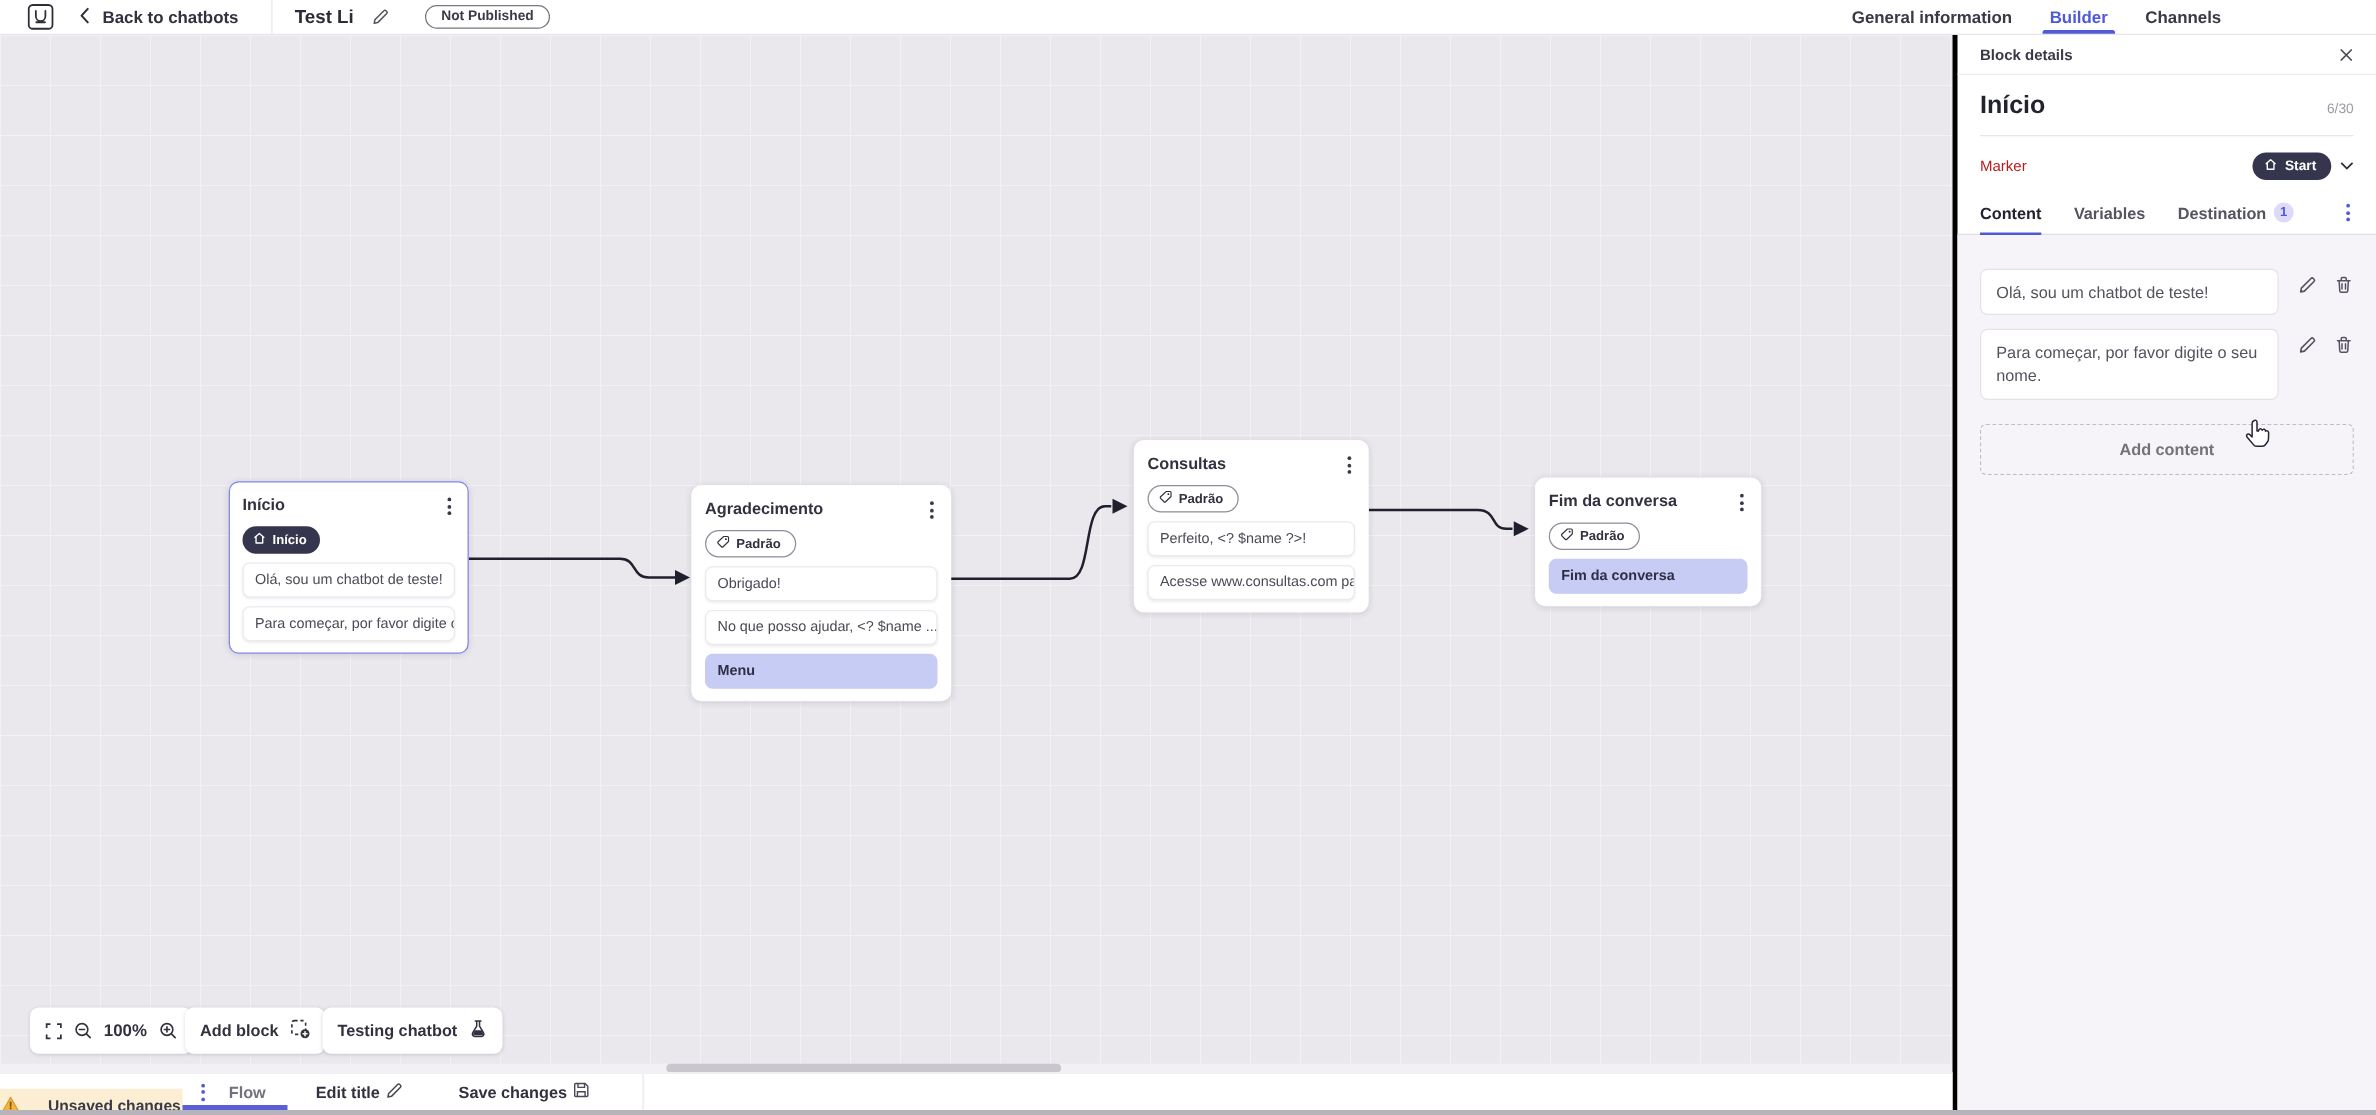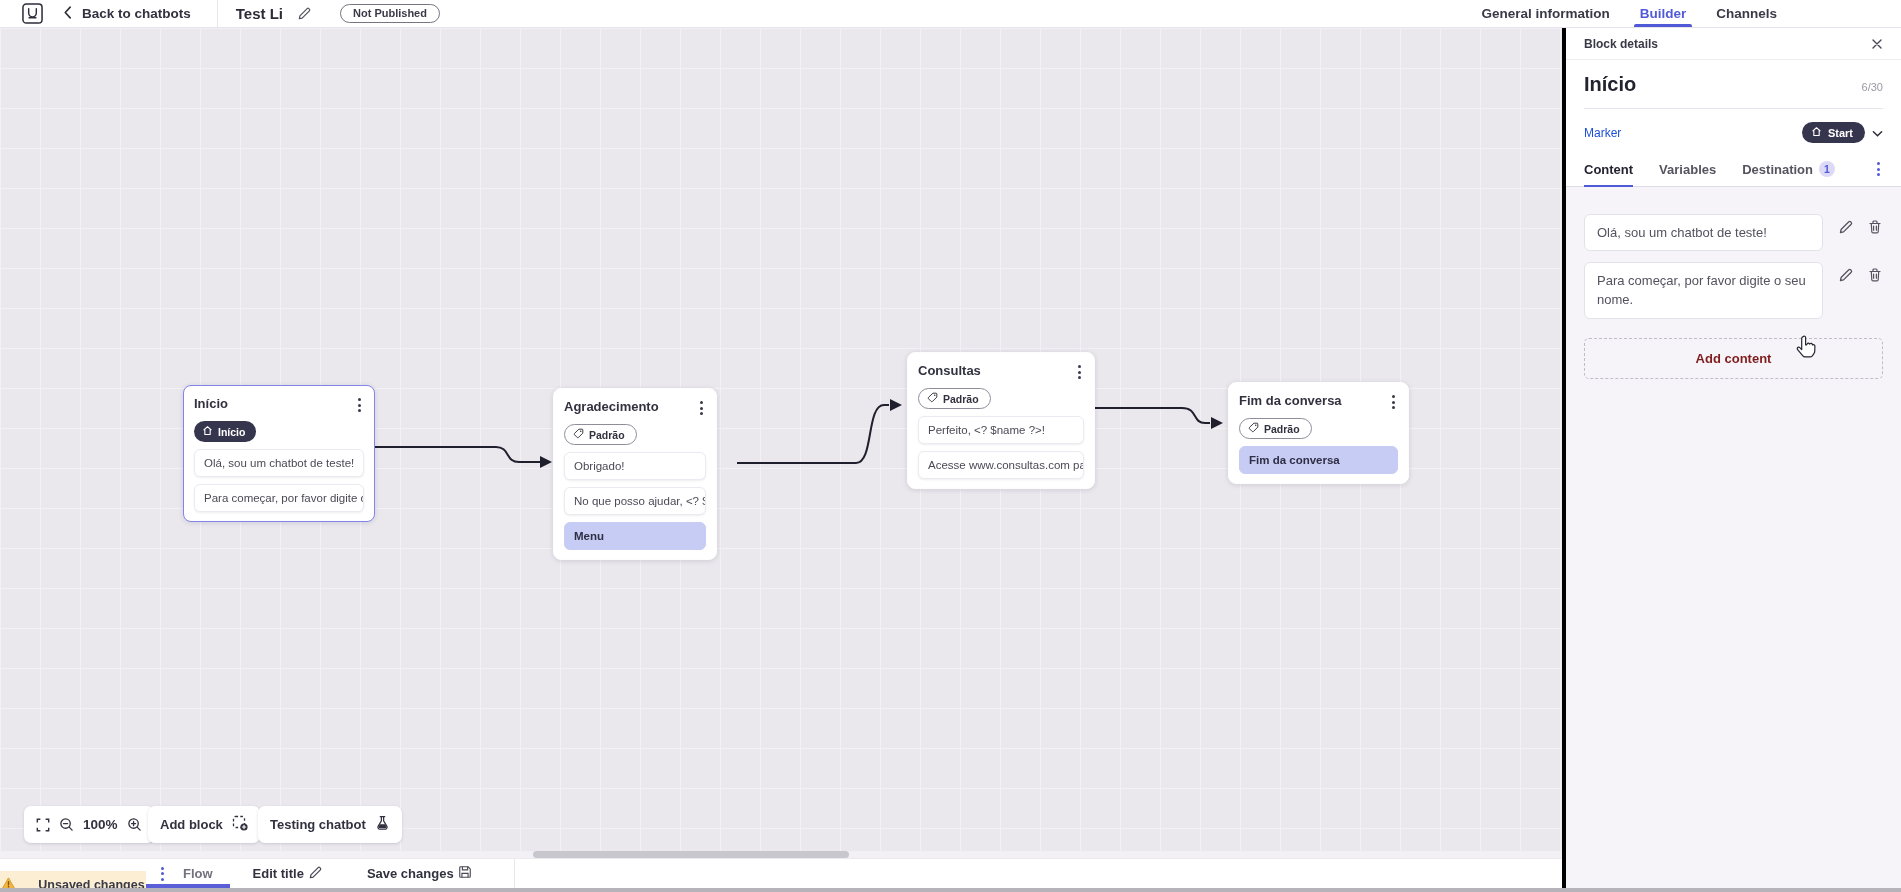--- a/index.html
+++ b/index.html
@@ -48,21 +48,21 @@
                padding:4px 11px 4px 8px; display:inline-flex; gap:5px; align-items:center; margin-top:7px; }
   .pill-outline { border:1px solid #8f8d99; background:#fff; color:#32313f; border-radius:999px;
                font-size:10.5px; font-weight:700; padding:3px 11px 3px 8px; display:inline-flex;
                gap:5px; align-items:center; margin-top:7px; }
   .citem { margin-top:7px; background:#fff; border:1px solid #eceaf0; border-radius:6px;
            box-shadow:0 1px 2px rgba(40,40,60,.08); padding:7px 9px; font-size:11.5px; color:#4b4956;
            white-space:nowrap; overflow:hidden; cursor:pointer; }
   .citem.highlight { background:#c7ccf4; border-color:#c7ccf4; box-shadow:none;
            font-weight:700; color:#2f2e45; }
   .b0 { left:183px; top:357px; width:192px; }
-  .b1 { left:553px; top:360px; width:164px; }
+  .b1 { left:553px; top:360px; width:208px; }
   .b2 { left:907px; top:324px; width:188px; }
   .b3 { left:1228px; top:354px; width:181px; }
 
   .tool-card { position:absolute; top:778px; height:37px; background:#fff; border-radius:7px;
                box-shadow:0 1px 3px rgba(40,40,60,.16); display:flex; align-items:center; gap:9px;
                padding:0 12px; font-size:13px; font-weight:700; color:#32313f; cursor:pointer; }
   .tc-zoom { left:24px; }
   .tc-add { left:148px; }
   .tc-test { left:258px; }
   .zoom-label { font-size:13.5px; }
@@ -90,42 +90,42 @@
   
   .panel { position:absolute; top:28px; left:1562px; right:0; bottom:4px; background:#fff;
            border-left:4px solid #000000; display:flex; flex-direction:column; z-index:4; }
   .panel-head { padding:9px 18px 8px; display:flex; justify-content:space-between; align-items:center;
                 font-size:12px; font-weight:600; color:#3a3947; border-bottom:1px solid #efedf2; }
   .block-name-row { padding:13px 18px 0; display:flex; justify-content:space-between; align-items:flex-end; }
   .block-name { font-size:20px; font-weight:600; color:#232230; }
   .char-counter { font-size:11px; color:#9b99a3; padding-bottom:3px; }
   .name-div { margin:12px 18px 0; border-bottom:1px solid #e8e6ec; }
   .marker-row { padding:13px 18px 0; display:flex; justify-content:space-between; align-items:center; }
-  .marker-label { font-size:12px; color:#1d4ed8;text-align:center; }
+  .marker-label { font-size:12px; color:#b91c1c;text-align:center; }
   .marker-right { display:flex; align-items:center; gap:7px; cursor:pointer; }
   .start-pill { background:#36354e; color:#fff; font-size:11px; font-weight:700; border-radius:999px;
                 padding:4px 12px 4px 9px; display:inline-flex; gap:6px; align-items:center; }
   .panel-tabs { display:flex; align-items:center; gap:26px; padding:0 18px; margin-top:9px; height:35px;
                 border-bottom:1px solid #dfdde4; }
   .p-tab { font-size:13px; font-weight:600; color:#56545f; position:relative; height:100%;
            display:flex; align-items:center; gap:6px; cursor:pointer; }
   .p-tab.active { color:#232230; }
   .p-tab.active::after { content:""; position:absolute; left:0; right:0; bottom:-1px; height:2.5px;
            background:#515ad6; }
   .dest-badge { width:16px; height:16px; border-radius:50%; background:#dcdaf6; color:#515ad6;
                 font-size:10.5px; font-weight:700; display:inline-flex; align-items:center; justify-content:center; }
   .p-tabs-menu { margin-left:auto; }
   .panel-body { flex:1; background:#f6f4f9; padding:27px 18px 0; }
   .content-row { display:flex; align-items:flex-start; gap:15px; margin-bottom:11px; }
   .content-card { flex:1; background:#fff; border:1px solid #e4e2e9; border-radius:6px;
                   padding:8px 12px; font-size:13px; color:#54525e; line-height:1.48; cursor:pointer; }
   .row-icons { display:flex; gap:13px; padding-top:5px; color:#75737e; }
   .add-content { margin-top:19px; border:1.5px dashed #bfbdc8; border-radius:5px; height:41px;
                  display:flex; align-items:center; justify-content:center; font-size:13px;
-                 font-weight:600; color:#7f1d1d; cursor:pointer; }
+                 font-weight:600; color:#737373; cursor:pointer; }
   .hand-cursor { position:absolute; left:1794px; top:334px; z-index:10; pointer-events:none; }
 </style>
 </head>
 <body>
 
 <div class="app">
 
   <header class="header">
     <div class="h-left">
       <span class="logo">

